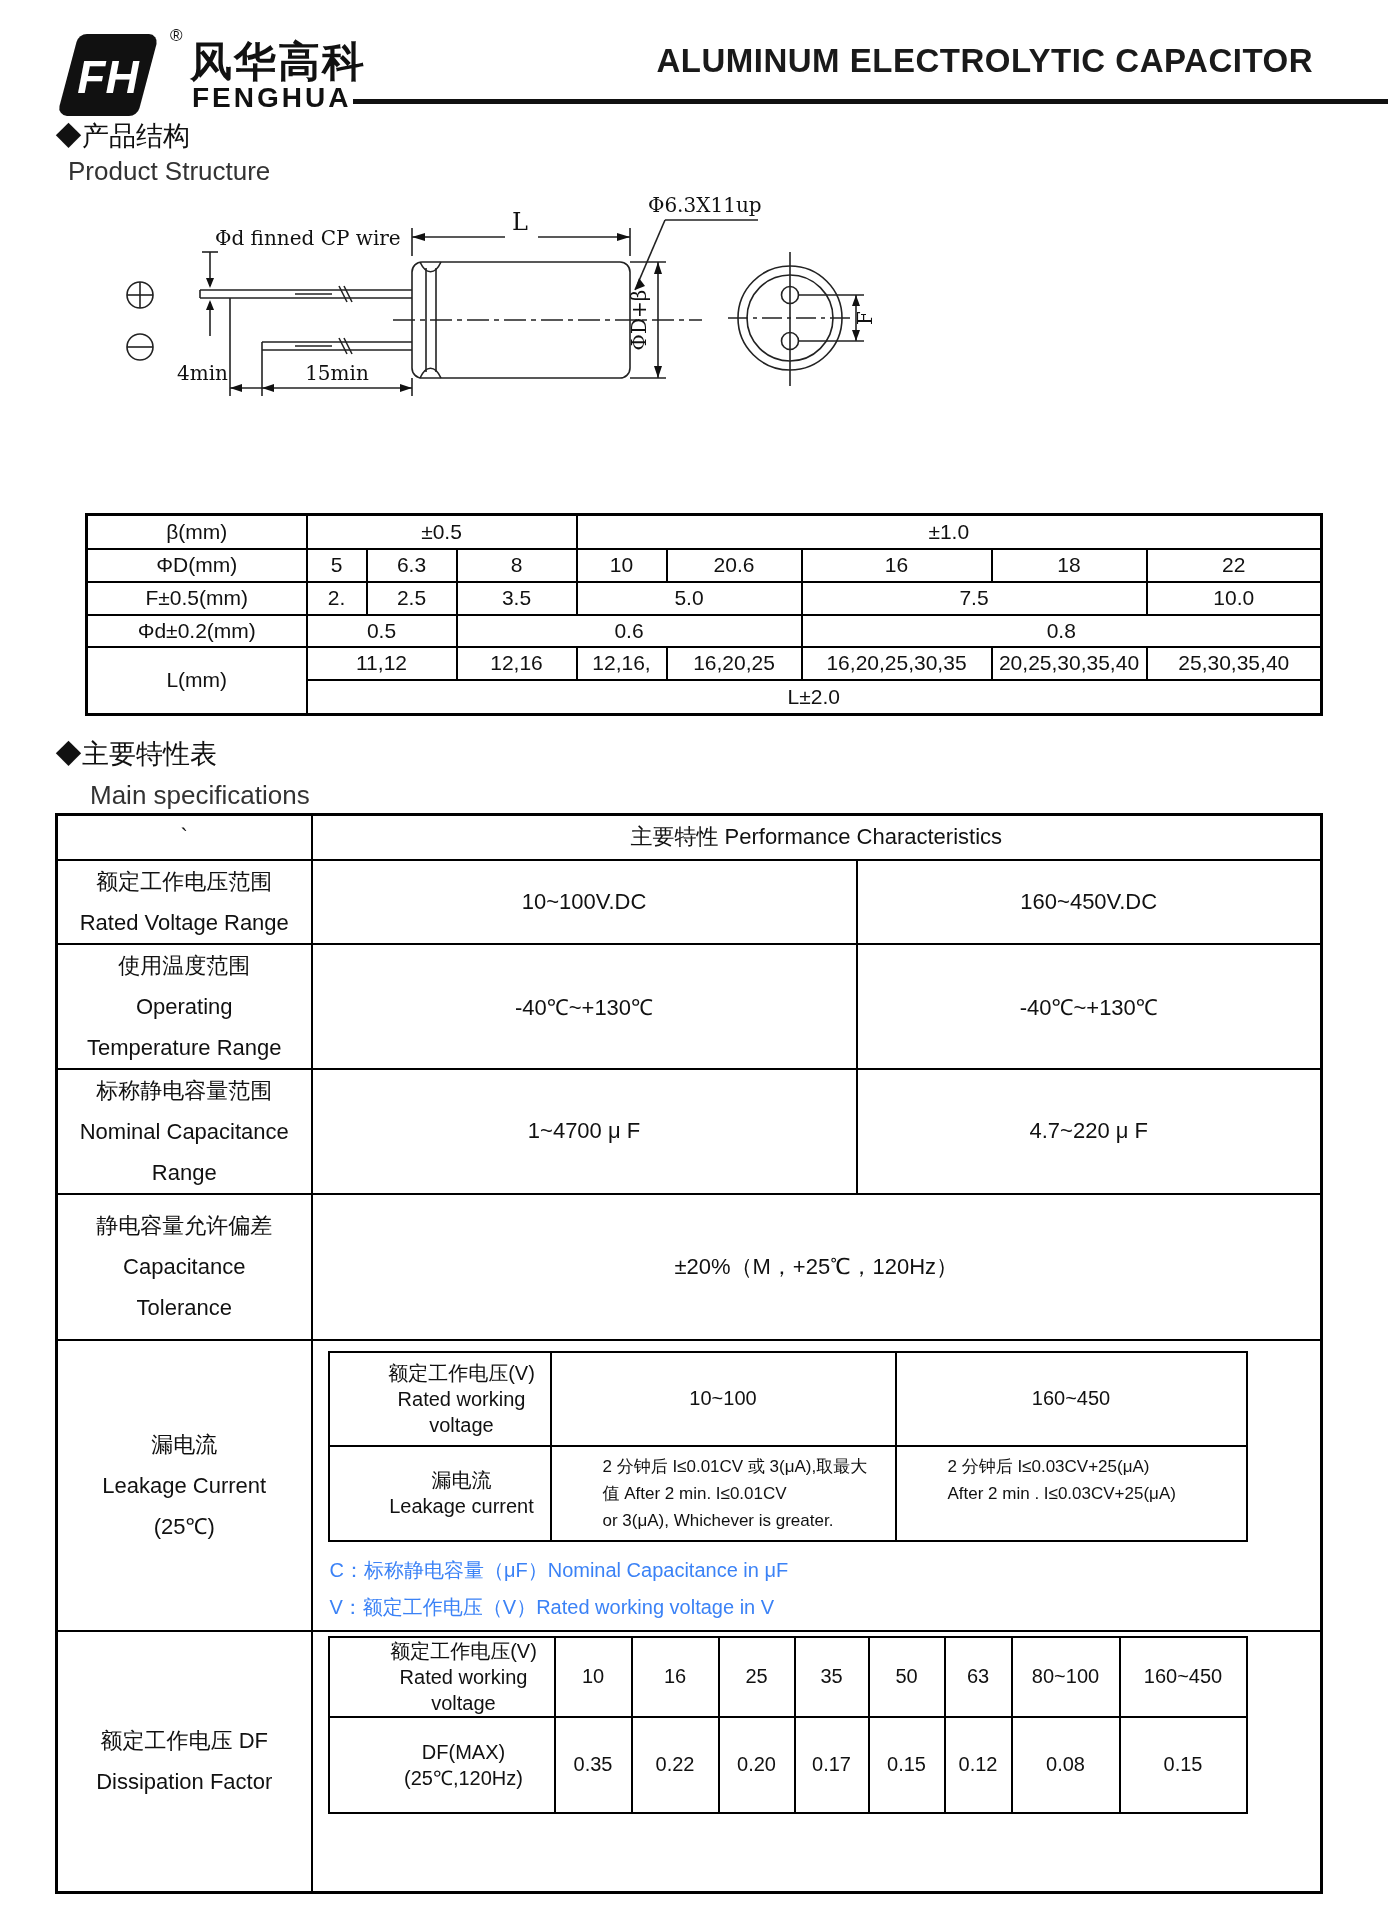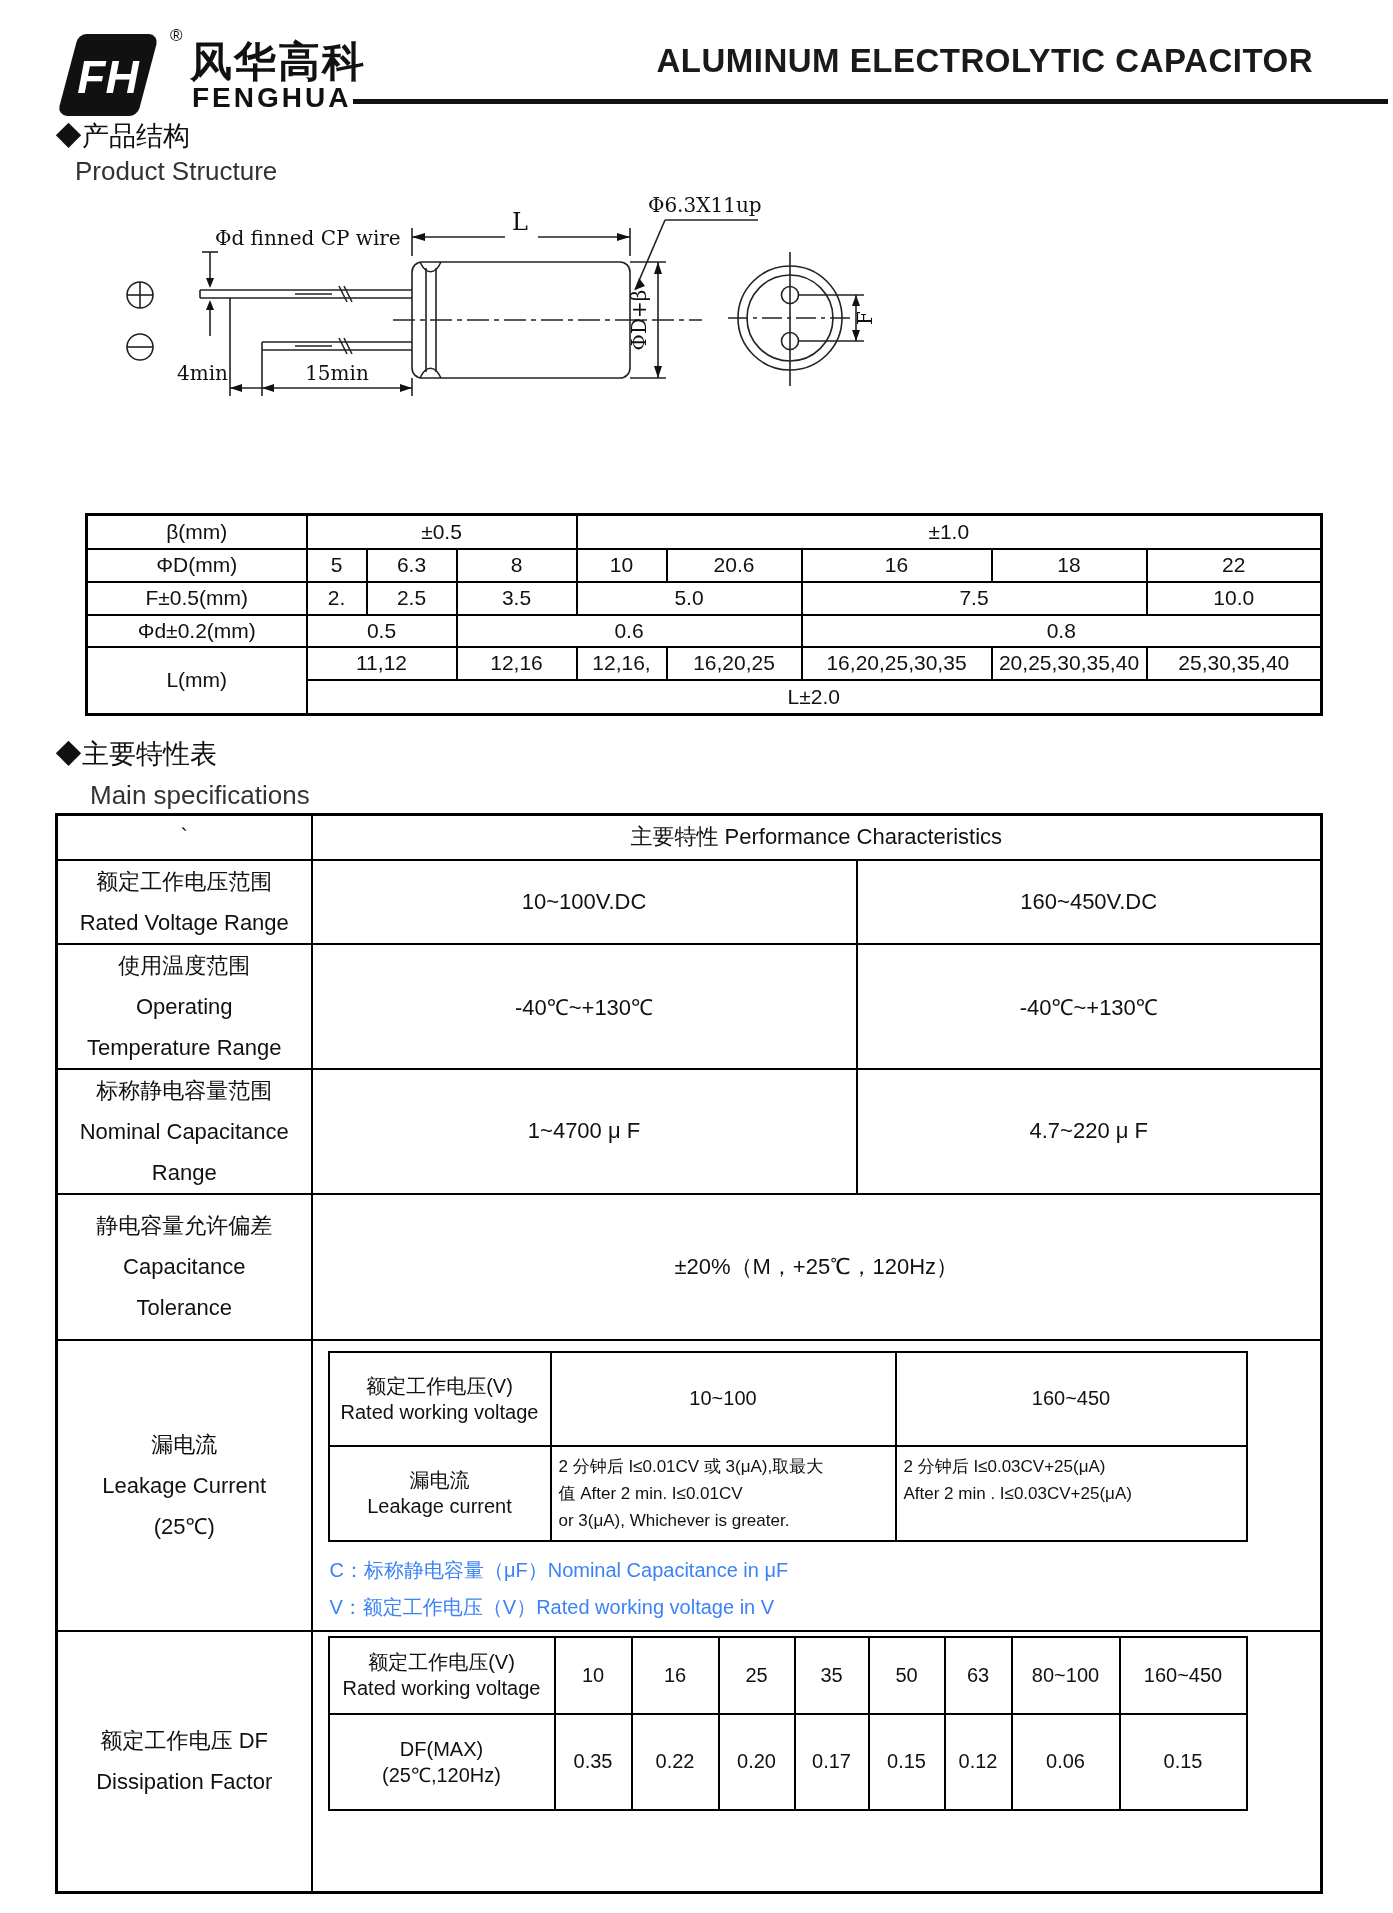--- a/index.html
+++ b/index.html
@@ -11,21 +11,21 @@
   .reg-mark { position:absolute; left:170px; top:26px; font-size:17px; color:#111; }
   .logo-cn { position:absolute; left:190px; top:34px; font-size:42px; font-weight:bold; letter-spacing:2px; }
   .logo-en { position:absolute; left:192px; top:82px; font-size:28px; font-weight:bold; letter-spacing:3px; }
   .doc-title { position:absolute; right:80px; top:42px; font-size:33px; font-weight:bold; letter-spacing:0.5px; color:#1a1a1a; }
   .header-rule { position:absolute; left:353px; top:99px; width:1035px; height:5px; background:#111; }
 
   
   .h-cn { position:absolute; font-size:27px; color:#111; }
   .h-en { position:absolute; font-size:26px; color:#333; }
   .ps-cn { left:55px; top:118px; }
-  .ps-en { left:75px; top:156px; }
+  .ps-en { left:68px; top:156px; }
   .ms-cn { left:55px; top:736px; }
   .ms-en { left:90px; top:780px; }
 
   
   .diagram { position:absolute; left:90px; top:190px; }
   .dg-text { font-family:"DejaVu Serif", serif; font-size:20px; fill:#111; }
   .dg-L { font-size:24px; }
 
   
   table.dim { position:absolute; left:85px; top:513px; width:1235px;
@@ -38,21 +38,21 @@
                border-collapse:collapse; table-layout:fixed; border:3px solid #000; }
   table.main > tbody > tr > td { border:2px solid #000; text-align:center; vertical-align:middle;
                font-size:22px; padding:0; overflow:hidden; }
   td.lblcell { font-size:21px; }
   td.lblcell .ln { display:block; line-height:41px; }
   td.freecell { vertical-align:top !important; text-align:left !important; }
 
   table.inner { border-collapse:collapse; table-layout:fixed; border:2px solid #000; }
   table.inner td { border:2px solid #000; text-align:center; vertical-align:middle;
                    font-size:20px; padding:0; overflow:hidden; }
-  table.inner td .ln { display:block; line-height:26px; }
+  table.inner td .ln { display:block; line-height:26px;padding-left:44px; }
   table.leak { width:918px; margin:10px 0 0 15px; }
   table.leak td.cond { text-align:left; vertical-align:top; padding:6px 4px 0 7px; }
   table.leak td.cond .ln { display:block; line-height:27px; font-size:17px; white-space:nowrap; }
   table.df { width:918px; margin:4px 0 0 15px; }
   .notes { margin:14px 0 0 17px; font-size:20px; color:#3b82f6; }
   .notes .note { display:block; margin-bottom:9px; line-height:28px; white-space:nowrap; }
 </style>
 </head>
 <body>
 
@@ -352,21 +352,21 @@
                 <td>
                   <span class="ln">DF(MAX)</span>
                   <span class="ln">(25℃,120Hz)</span>
                 </td>
                 <td>0.35</td>
                 <td>0.22</td>
                 <td>0.20</td>
                 <td>0.17</td>
                 <td>0.15</td>
                 <td>0.12</td>
-                <td>0.06</td>
+                <td>0.08</td>
                 <td>0.15</td>
               </tr>
             </tbody>
           </table>
         </td>
       </tr>
     </tbody>
   </table>
 
 </div>

